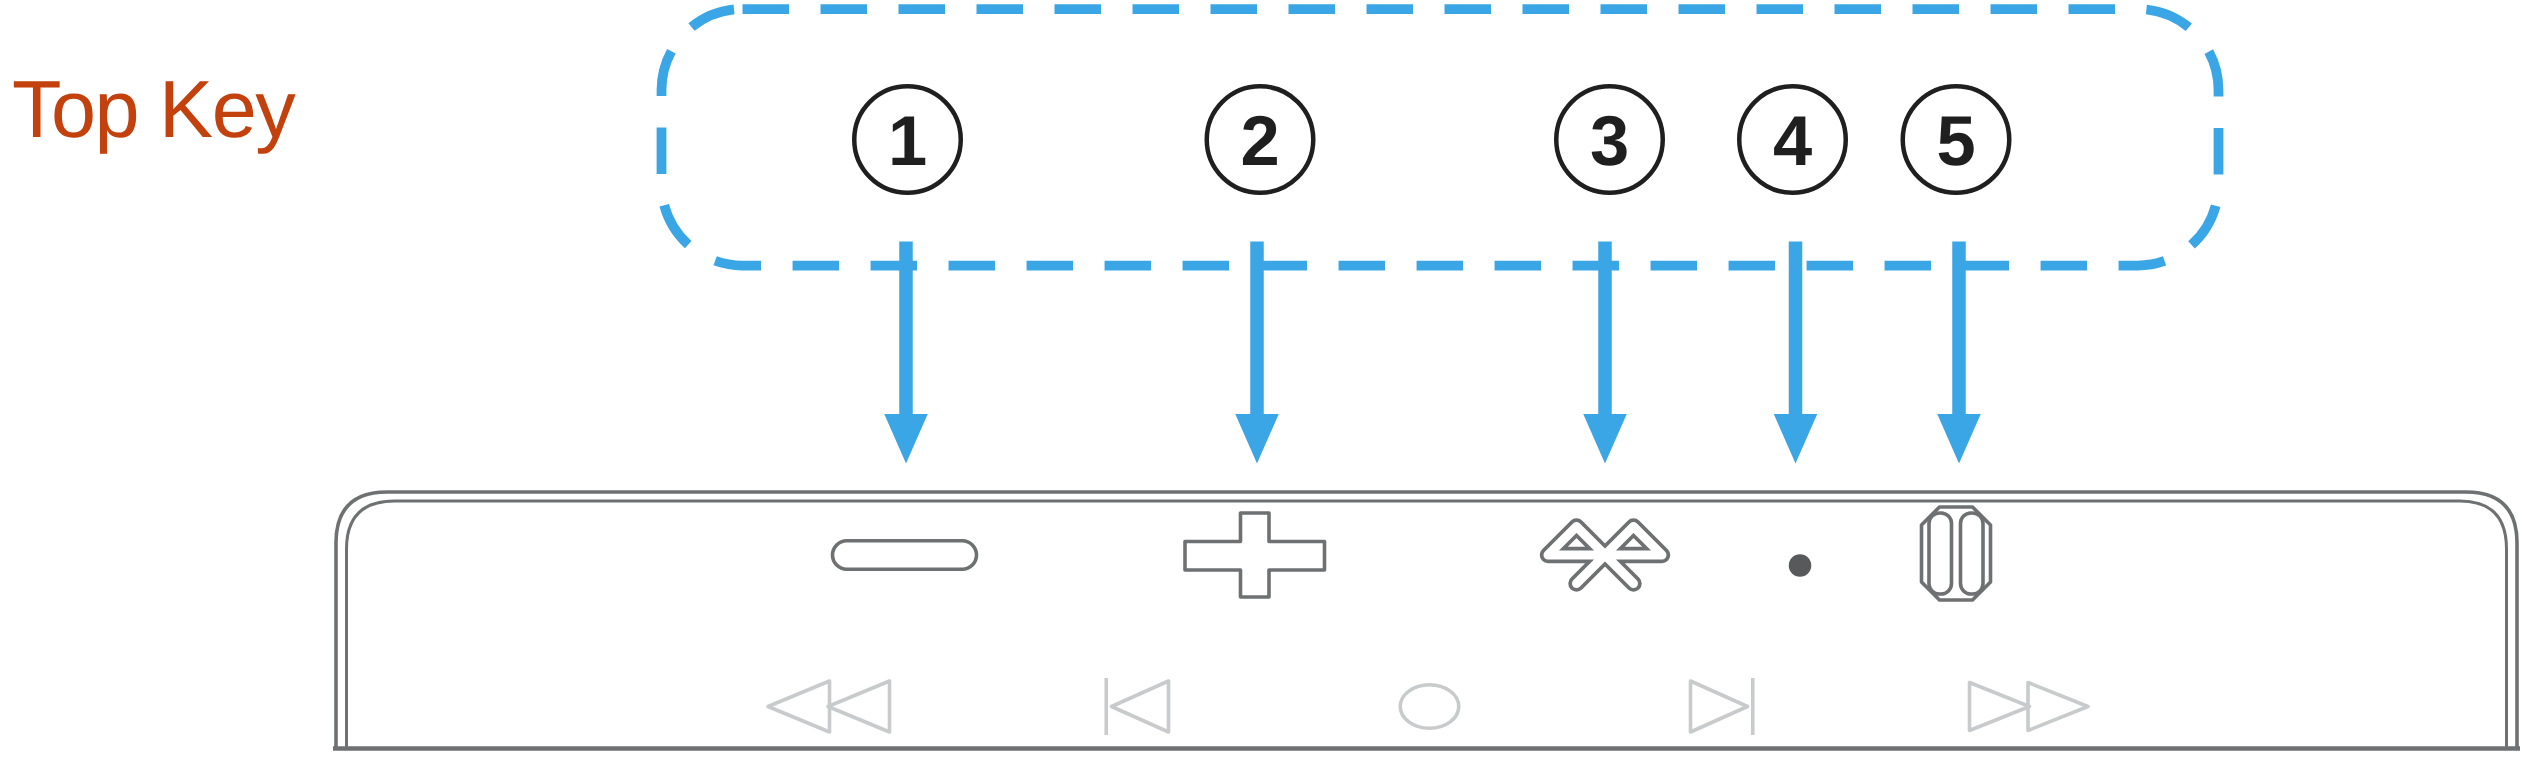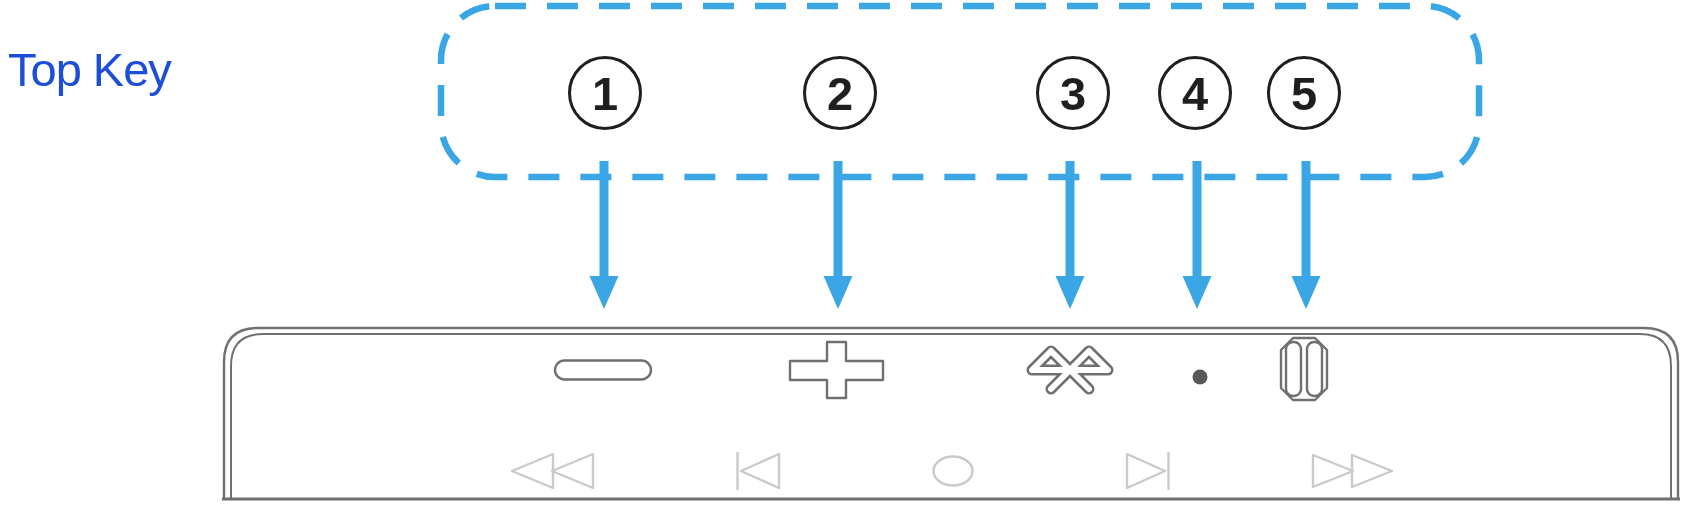--- a/index.html
+++ b/index.html
@@ -8,24 +8,24 @@
     width:1686px;
     height:505px;
     background:#ffffff;
     overflow:hidden;
     font-family:"Liberation Sans", sans-serif;
   }
   .diagram-title{
     position:absolute;
     left:8px;
     top:44px;
-    font-size:47px;
+    font-size:54px;
     font-weight:500;
     letter-spacing:-1px;
-    color:#1d4ed8;
+    color:#c2410c;
     line-height:1.1;
     white-space:nowrap;
   }
   .callout-num{
     position:absolute;
     top:56px;
     width:74px;
     height:74px;
     box-sizing:border-box;
     border:3px solid #1F1F1F;

